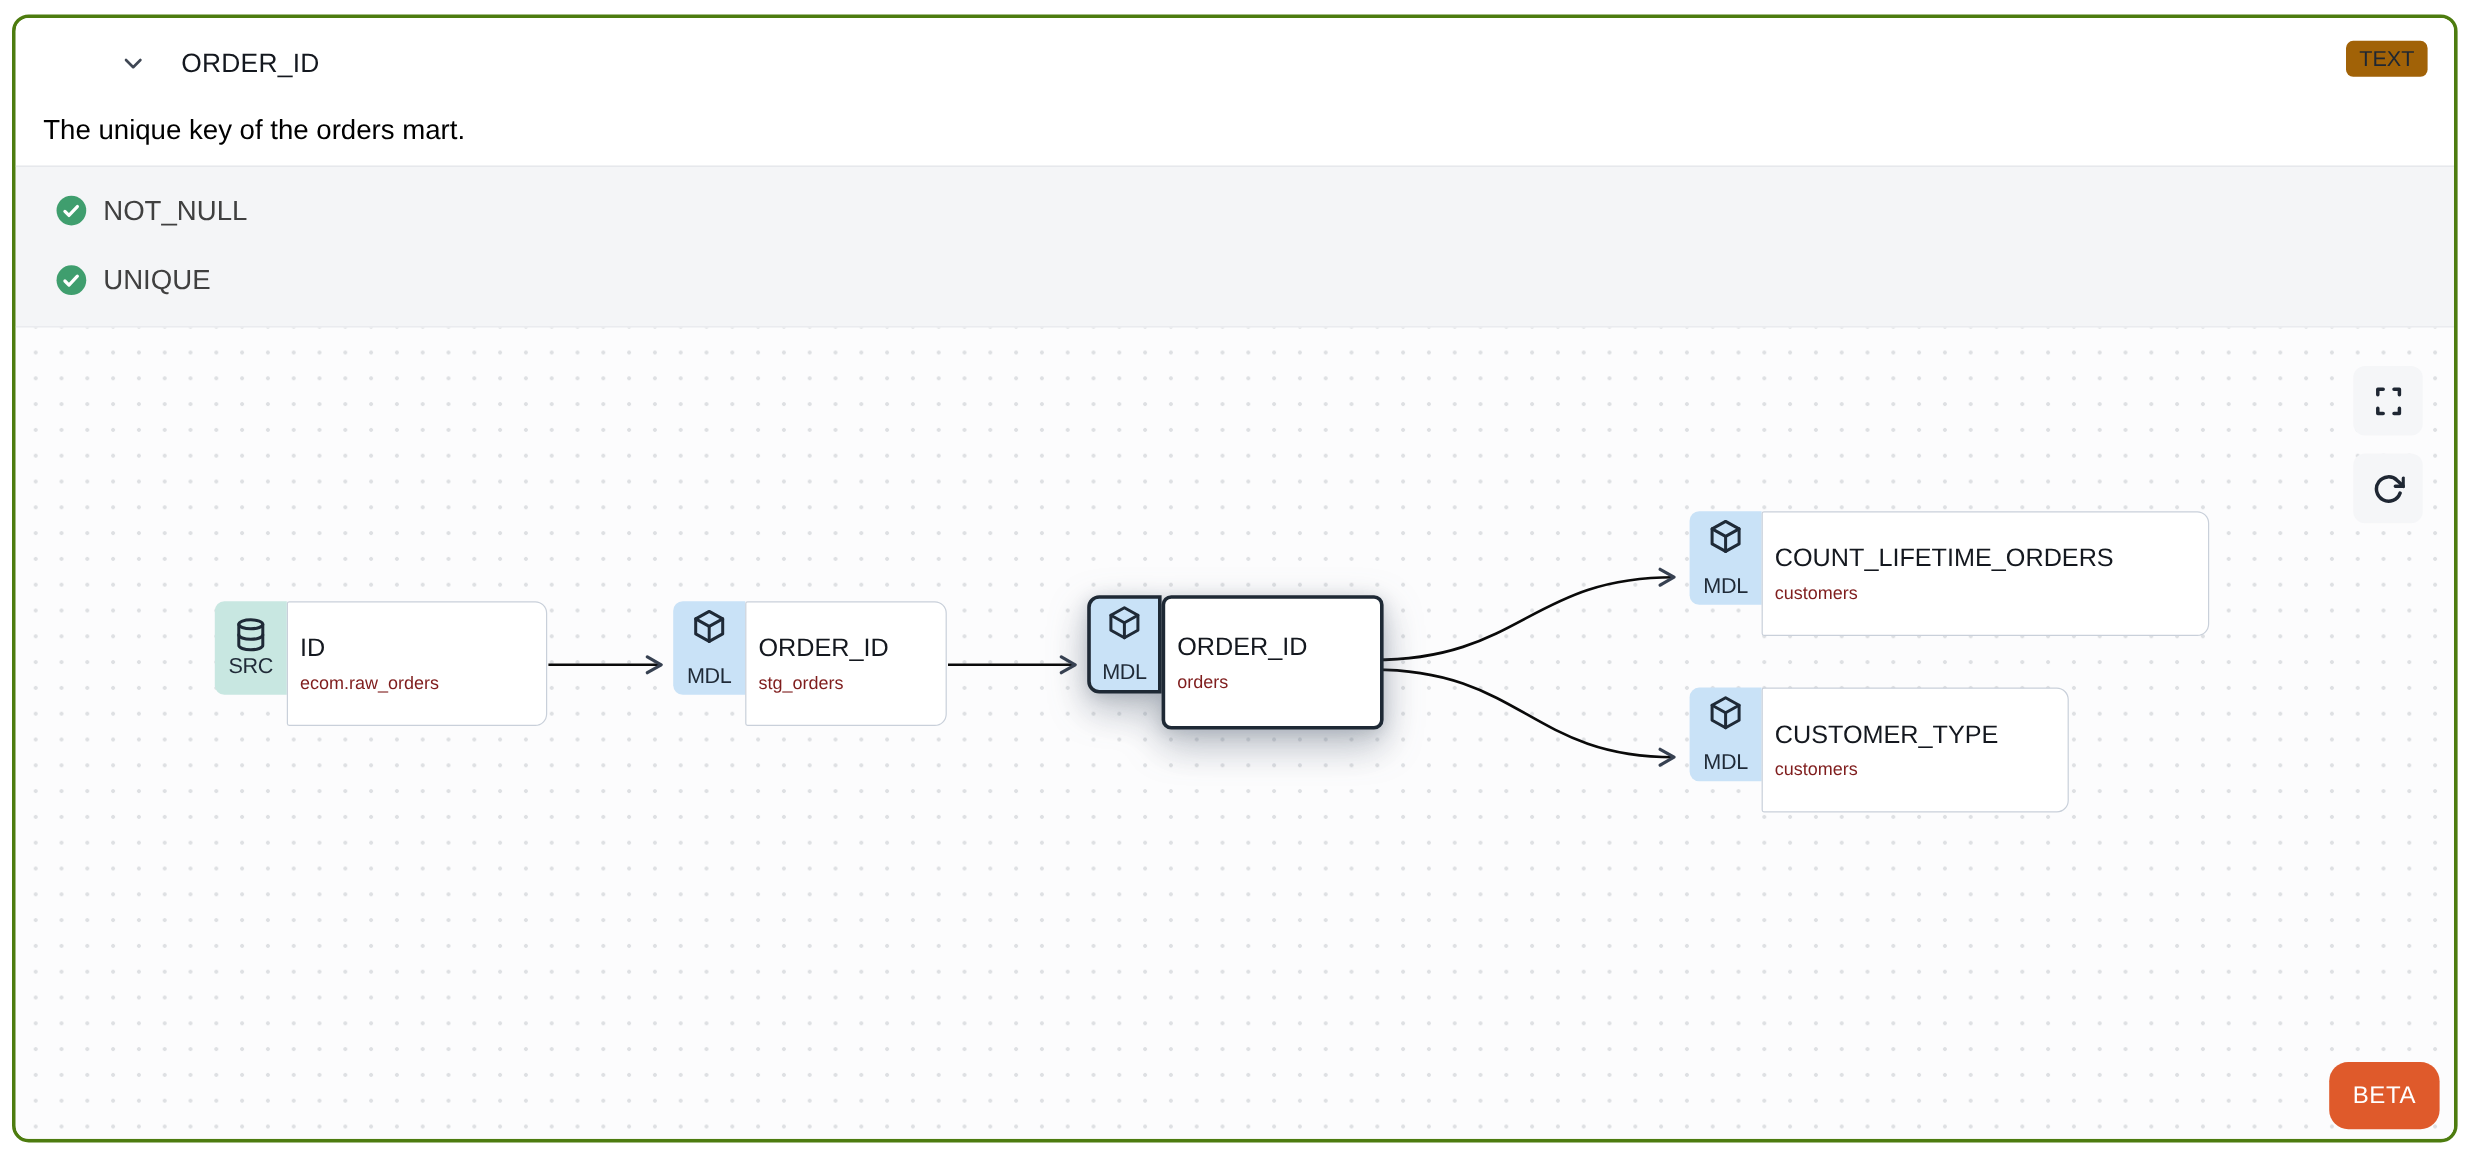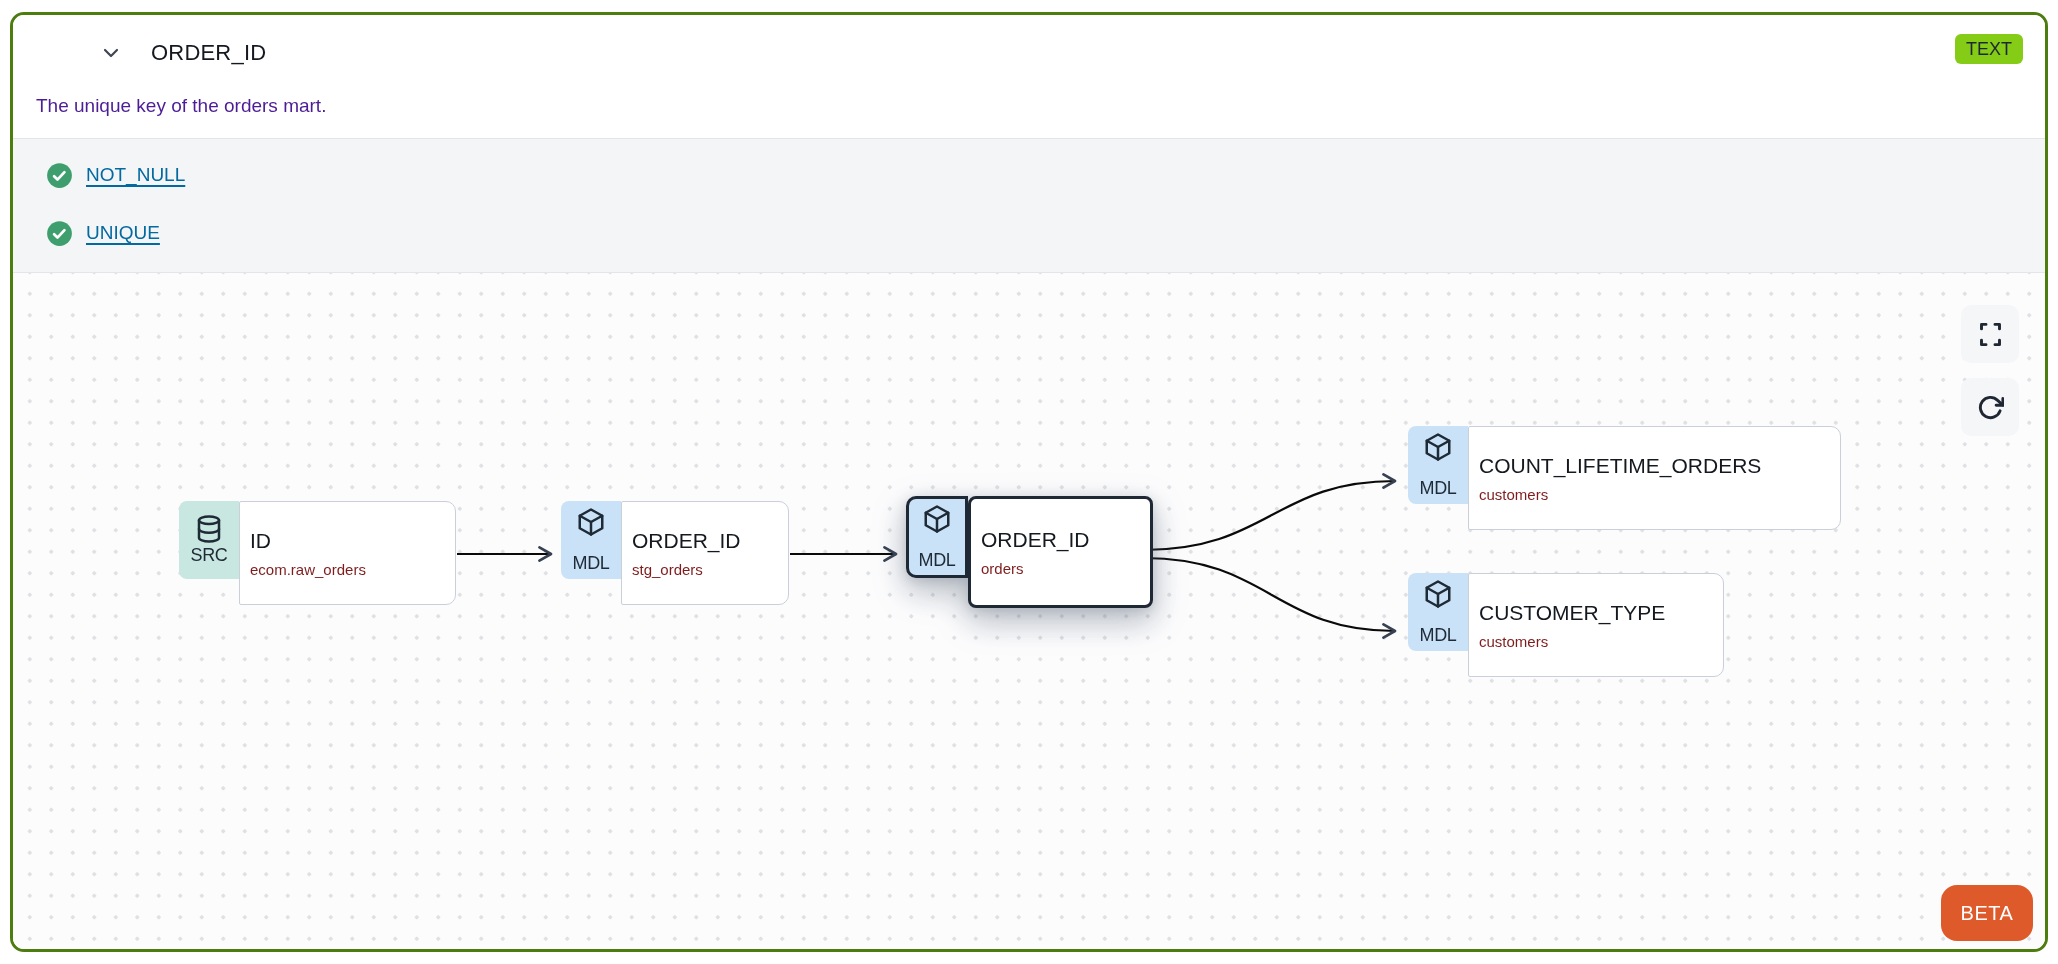--- a/index.html
+++ b/index.html
@@ -7,30 +7,30 @@
     font-family:"Liberation Sans","DejaVu Sans",sans-serif; }
   .card { position:absolute; left:10px; top:12px; width:2038px; height:940px;
     background:#ffffff; border:3px solid #4d7c0f; border-radius:14px; overflow:hidden; }
 
   
   .hdr { position:absolute; top:0; left:0; right:0; height:123px; background:#fff; }
   .hdr-row { position:absolute; top:24px; left:84px; display:flex; align-items:center; gap:26px; }
   .chev-btn { width:28px; height:28px; display:flex; align-items:center; justify-content:center;
     color:#3f4754; cursor:pointer; background:none; border:none; }
   .page-title { font-size:22px; font-weight:500; color:#14181f; letter-spacing:.2px; }
-  .type-badge { position:absolute; top:19px; right:22px; background:#84cc16; color:#1e2733;
+  .type-badge { position:absolute; top:19px; right:22px; background:#a16207; color:#1e2733;
     font-size:18px; padding:6px 11px; border-radius:6px; line-height:1; }
-  .desc { position:absolute; top:80px; left:23px; font-size:19px; color:#4c1d95; }
+  .desc { position:absolute; top:80px; left:23px; font-size:23px; color:#000000; }
 
   
   .tests { position:absolute; top:123px; left:0; right:0; height:135px; background:#f4f5f7;
     border-top:1px solid #e3e5e9; border-bottom:1px solid #e3e5e9; padding:21px 0 0 33px; }
   .test-row { display:flex; align-items:center; gap:13px; height:30px; margin-bottom:28px; }
   .check { width:27px; height:27px; flex:0 0 auto; }
-  .test-link { font-size:19px; font-weight:500; color:#0369a1; text-decoration:underline;
+  .test-link { font-size:23px; font-weight:500; color:#404040; 
     text-underline-offset:4px; text-decoration-thickness:1.5px; cursor:pointer; }
 
   
   .canvas { position:absolute; top:258px; left:0; width:2038px; height:682px; background:#fcfcfd;
     background-image:radial-gradient(circle,#dee0e3 1.6px,transparent 1.8px);
     background-size:21.5px 21.5px; background-position:6px 10px; }
   .edges { position:absolute; inset:0; pointer-events:none; }
 
   .node { position:absolute; display:flex; align-items:flex-start; cursor:pointer; }
   .badge { width:60px; height:78px; border-radius:8px 0 0 8px; display:flex; flex-direction:column;

